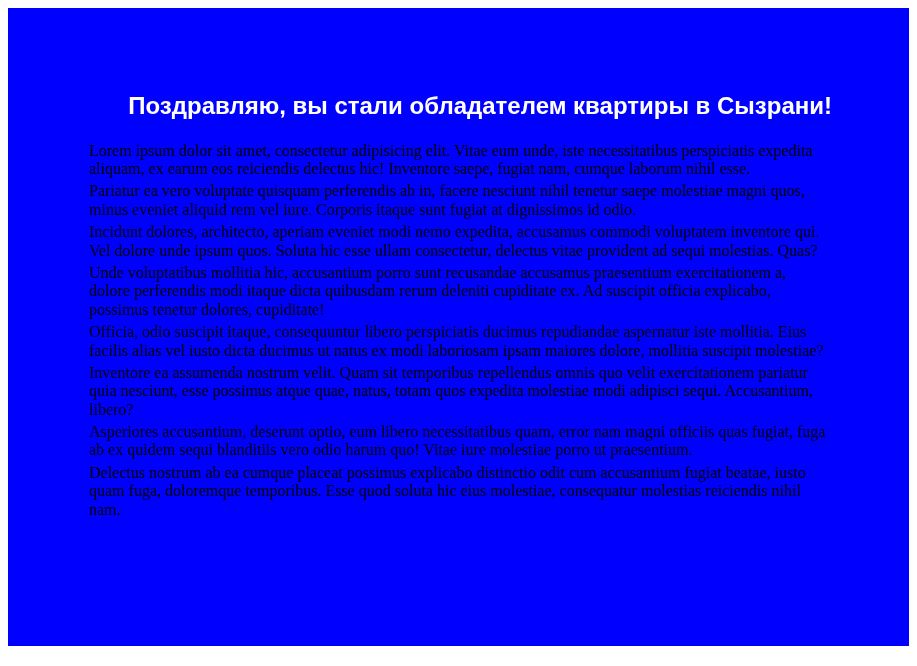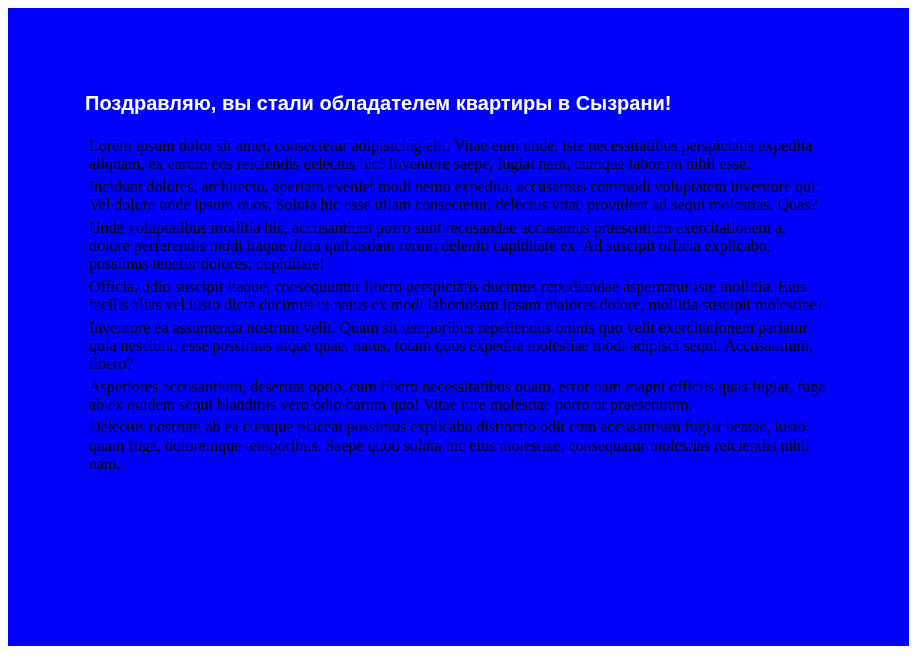--- a/index.html
+++ b/index.html
@@ -15,44 +15,45 @@
   }
   .card {
     margin: 8px;
     background: var(--card-bg, #0000ff);
     padding: 84px 77px 64px 77px;
     min-height: 638px;
   }
   .heading {
     font-family: "Liberation Sans", sans-serif;
     font-weight: bold;
-    font-size: 20px;
+    font-size: 24px;
     line-height: 1.15;
     color: var(--heading-color, #ffffff);
-    text-align: left;
+    text-align: right;
     margin: 0 0 22px 0;
   }
   .body-text {
     font-family: "Liberation Serif", serif;
     font-size: 16px;
     line-height: 1.15;
     color: var(--body-color, #000000);
   }
   .para {
     margin: 4px;
     padding: 0;
   }
 </style>
 </head>
 <body>
 
 <div class="card">
   <h1 class="heading">Поздравляю, вы стали обладателем квартиры в Сызрани!</h1>
   <div class="body-text">
     <div class="para">Lorem ipsum dolor sit amet, consectetur adipisicing elit. Vitae eum unde, iste necessitatibus perspiciatis expedita aliquam, ex earum eos reiciendis delectus hic! Inventore saepe, fugiat nam, cumque laborum nihil esse.</div>
+    <div class="para">Pariatur ea vero voluptate quisquam perferendis ab in, facere nesciunt nihil tenetur saepe molestiae magni quos, minus eveniet aliquid rem vel iure. Corporis itaque sunt fugiat at dignissimos id odio.</div>
     <div class="para">Incidunt dolores, architecto, aperiam eveniet modi nemo expedita, accusamus commodi voluptatem inventore qui. Vel dolore unde ipsum quos. Soluta hic esse ullam consectetur, delectus vitae provident ad sequi molestias. Quas?</div>
     <div class="para">Unde voluptatibus mollitia hic, accusantium porro sunt recusandae accusamus praesentium exercitationem a, dolore perferendis modi itaque dicta quibusdam rerum deleniti cupiditate ex. Ad suscipit officia explicabo, possimus tenetur dolores, cupiditate!</div>
     <div class="para">Officia, odio suscipit itaque, consequuntur libero perspiciatis ducimus repudiandae aspernatur iste mollitia. Eius facilis alias vel iusto dicta ducimus ut natus ex modi laboriosam ipsam maiores dolore, mollitia suscipit molestiae?</div>
     <div class="para">Inventore ea assumenda nostrum velit. Quam sit temporibus repellendus omnis quo velit exercitationem pariatur quia nesciunt, esse possimus atque quae, natus, totam quos expedita molestiae modi adipisci sequi. Accusantium, libero?</div>
     <div class="para">Asperiores accusantium, deserunt optio, eum libero necessitatibus quam, error nam magni officiis quas fugiat, fuga ab ex quidem sequi blanditiis vero odio harum quo! Vitae iure molestiae porro ut praesentium.</div>
-    <div class="para">Delectus nostrum ab ea cumque placeat possimus explicabo distinctio odit cum accusantium fugiat beatae, iusto quam fuga, doloremque temporibus. Saepe quod soluta hic eius molestiae, consequatur molestias reiciendis nihil nam.</div>
+    <div class="para">Delectus nostrum ab ea cumque placeat possimus explicabo distinctio odit cum accusantium fugiat beatae, iusto quam fuga, doloremque temporibus. Esse quod soluta hic eius molestiae, consequatur molestias reiciendis nihil nam.</div>
   </div>
 </div>
 
 </body></html>

